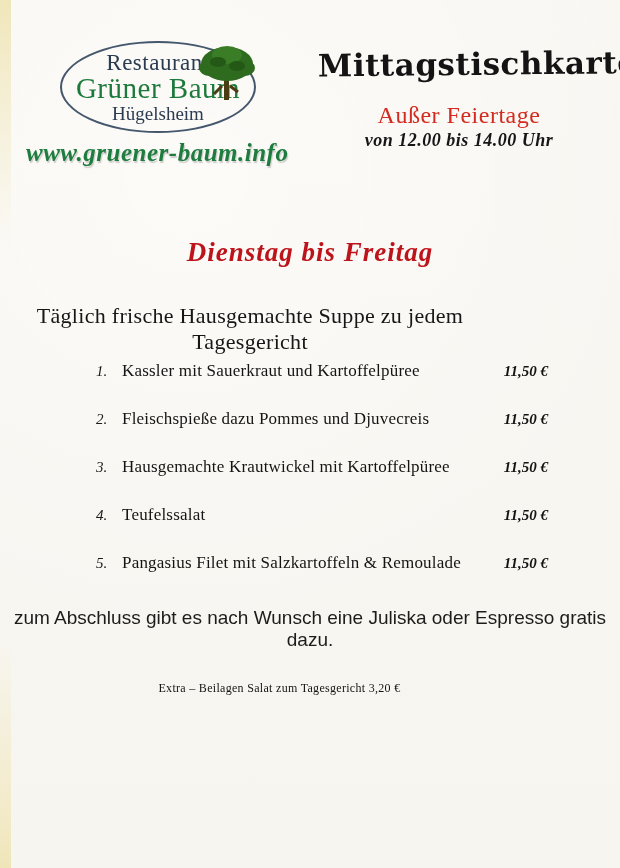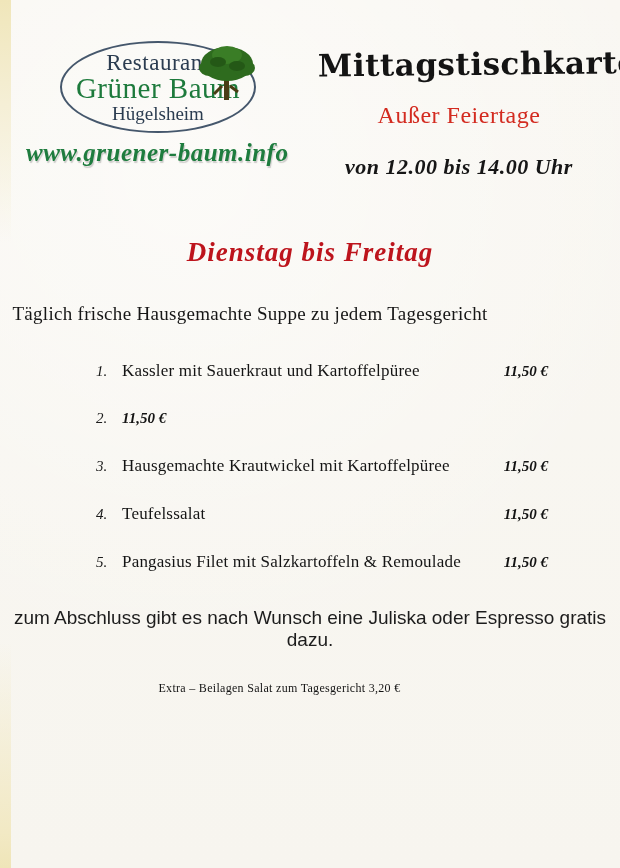--- a/index.html
+++ b/index.html
@@ -40,29 +40,29 @@
   }
   
   .head-right{position:absolute;left:318px;top:46px;width:282px;text-align:center;}
   .main-title{
     font-size:31px;font-weight:bold;color:#141414;
     letter-spacing:.5px;white-space:nowrap;
     font-family:"DejaVu Serif","Liberation Serif",serif;
     transform:rotate(-.6deg);
   }
   .subtitle{margin-top:20px;font-size:24px;font-weight:normal;color:#d32b20;letter-spacing:.5px;}
-  .hours{margin-top:25px;font-size:22px;font-weight:bold;font-style:italic;color:#161616;letter-spacing:.5px;}
+  .hours{margin-top:1px;font-size:18px;font-weight:bold;font-style:italic;color:#161616;letter-spacing:.5px;}
   
   .dayrange{
     position:absolute;left:0;top:237px;width:620px;text-align:center;
     font-size:27px;font-weight:bold;font-style:italic;color:#bd141c;letter-spacing:1px;
   }
   .soupline{
     position:absolute;left:0;top:303px;width:500px;text-align:center;
-    font-size:19px;color:#161616;letter-spacing:.3px;
+    font-size:22px;color:#161616;letter-spacing:.3px;
   }
   .items{position:absolute;left:96px;top:360px;width:452px;display:flex;flex-direction:column;gap:26px;}
   .item{display:flex;align-items:baseline;line-height:21px;}
   .item .num{width:26px;font-size:15px;font-style:italic;color:#1b1b1b;}
   .item .nm{flex:1;font-size:17px;color:#141414;letter-spacing:.2px;}
   .item .pr{font-size:15px;font-weight:bold;font-style:italic;color:#141414;white-space:nowrap;}
   .coffee{
     position:absolute;left:0;top:607px;width:620px;text-align:center;
     font-family:"Liberation Sans",sans-serif;font-size:19px;color:#1c1c1c;
   }
@@ -111,20 +111,21 @@
   <div class="soupline">Täglich frische Hausgemachte Suppe zu jedem Tagesgericht</div>
 
   <div class="items">
     <div class="item">
       <span class="num">1.</span>
       <span class="nm">Kassler mit Sauerkraut und Kartoffelpüree</span>
       <span class="pr">11,50 €</span>
     </div>
     <div class="item">
       <span class="num">2.</span>
+      <span class="nm">Fleischspieße  dazu Pommes und Djuvecreis</span>
       <span class="pr">11,50 €</span>
     </div>
     <div class="item">
       <span class="num">3.</span>
       <span class="nm">Hausgemachte Krautwickel mit Kartoffelpüree</span>
       <span class="pr">11,50 €</span>
     </div>
     <div class="item">
       <span class="num">4.</span>
       <span class="nm">Teufelssalat</span>

